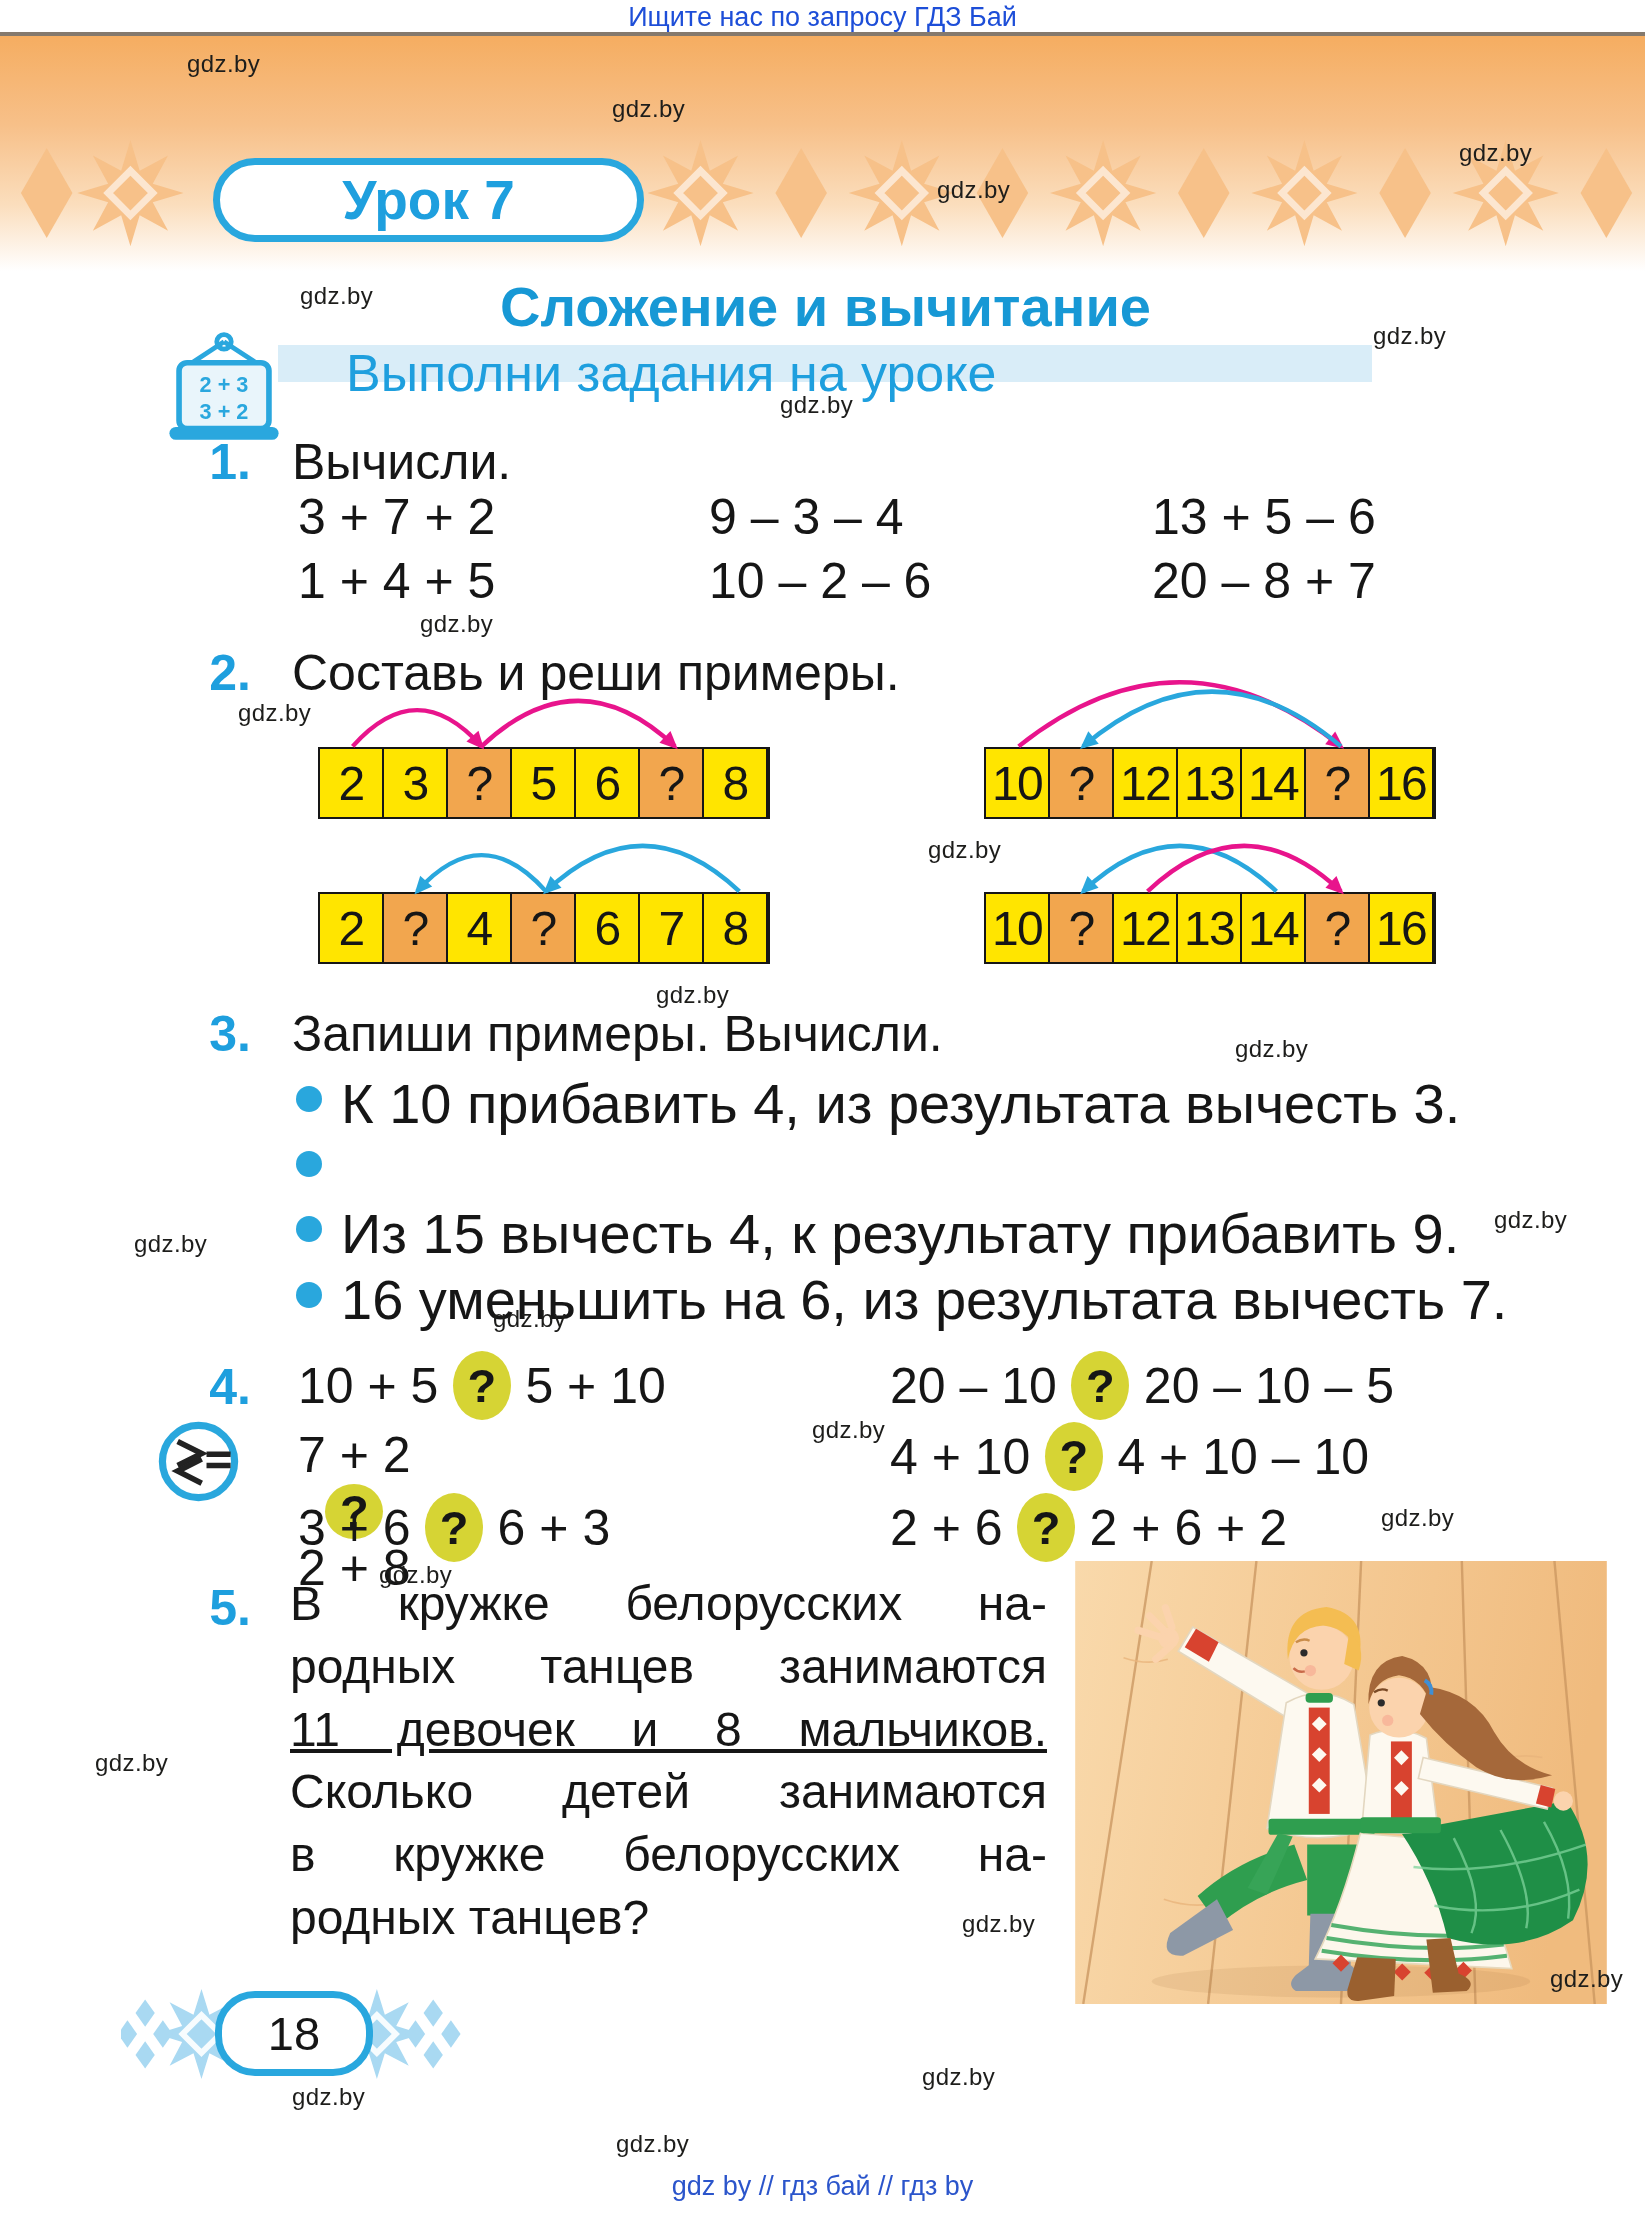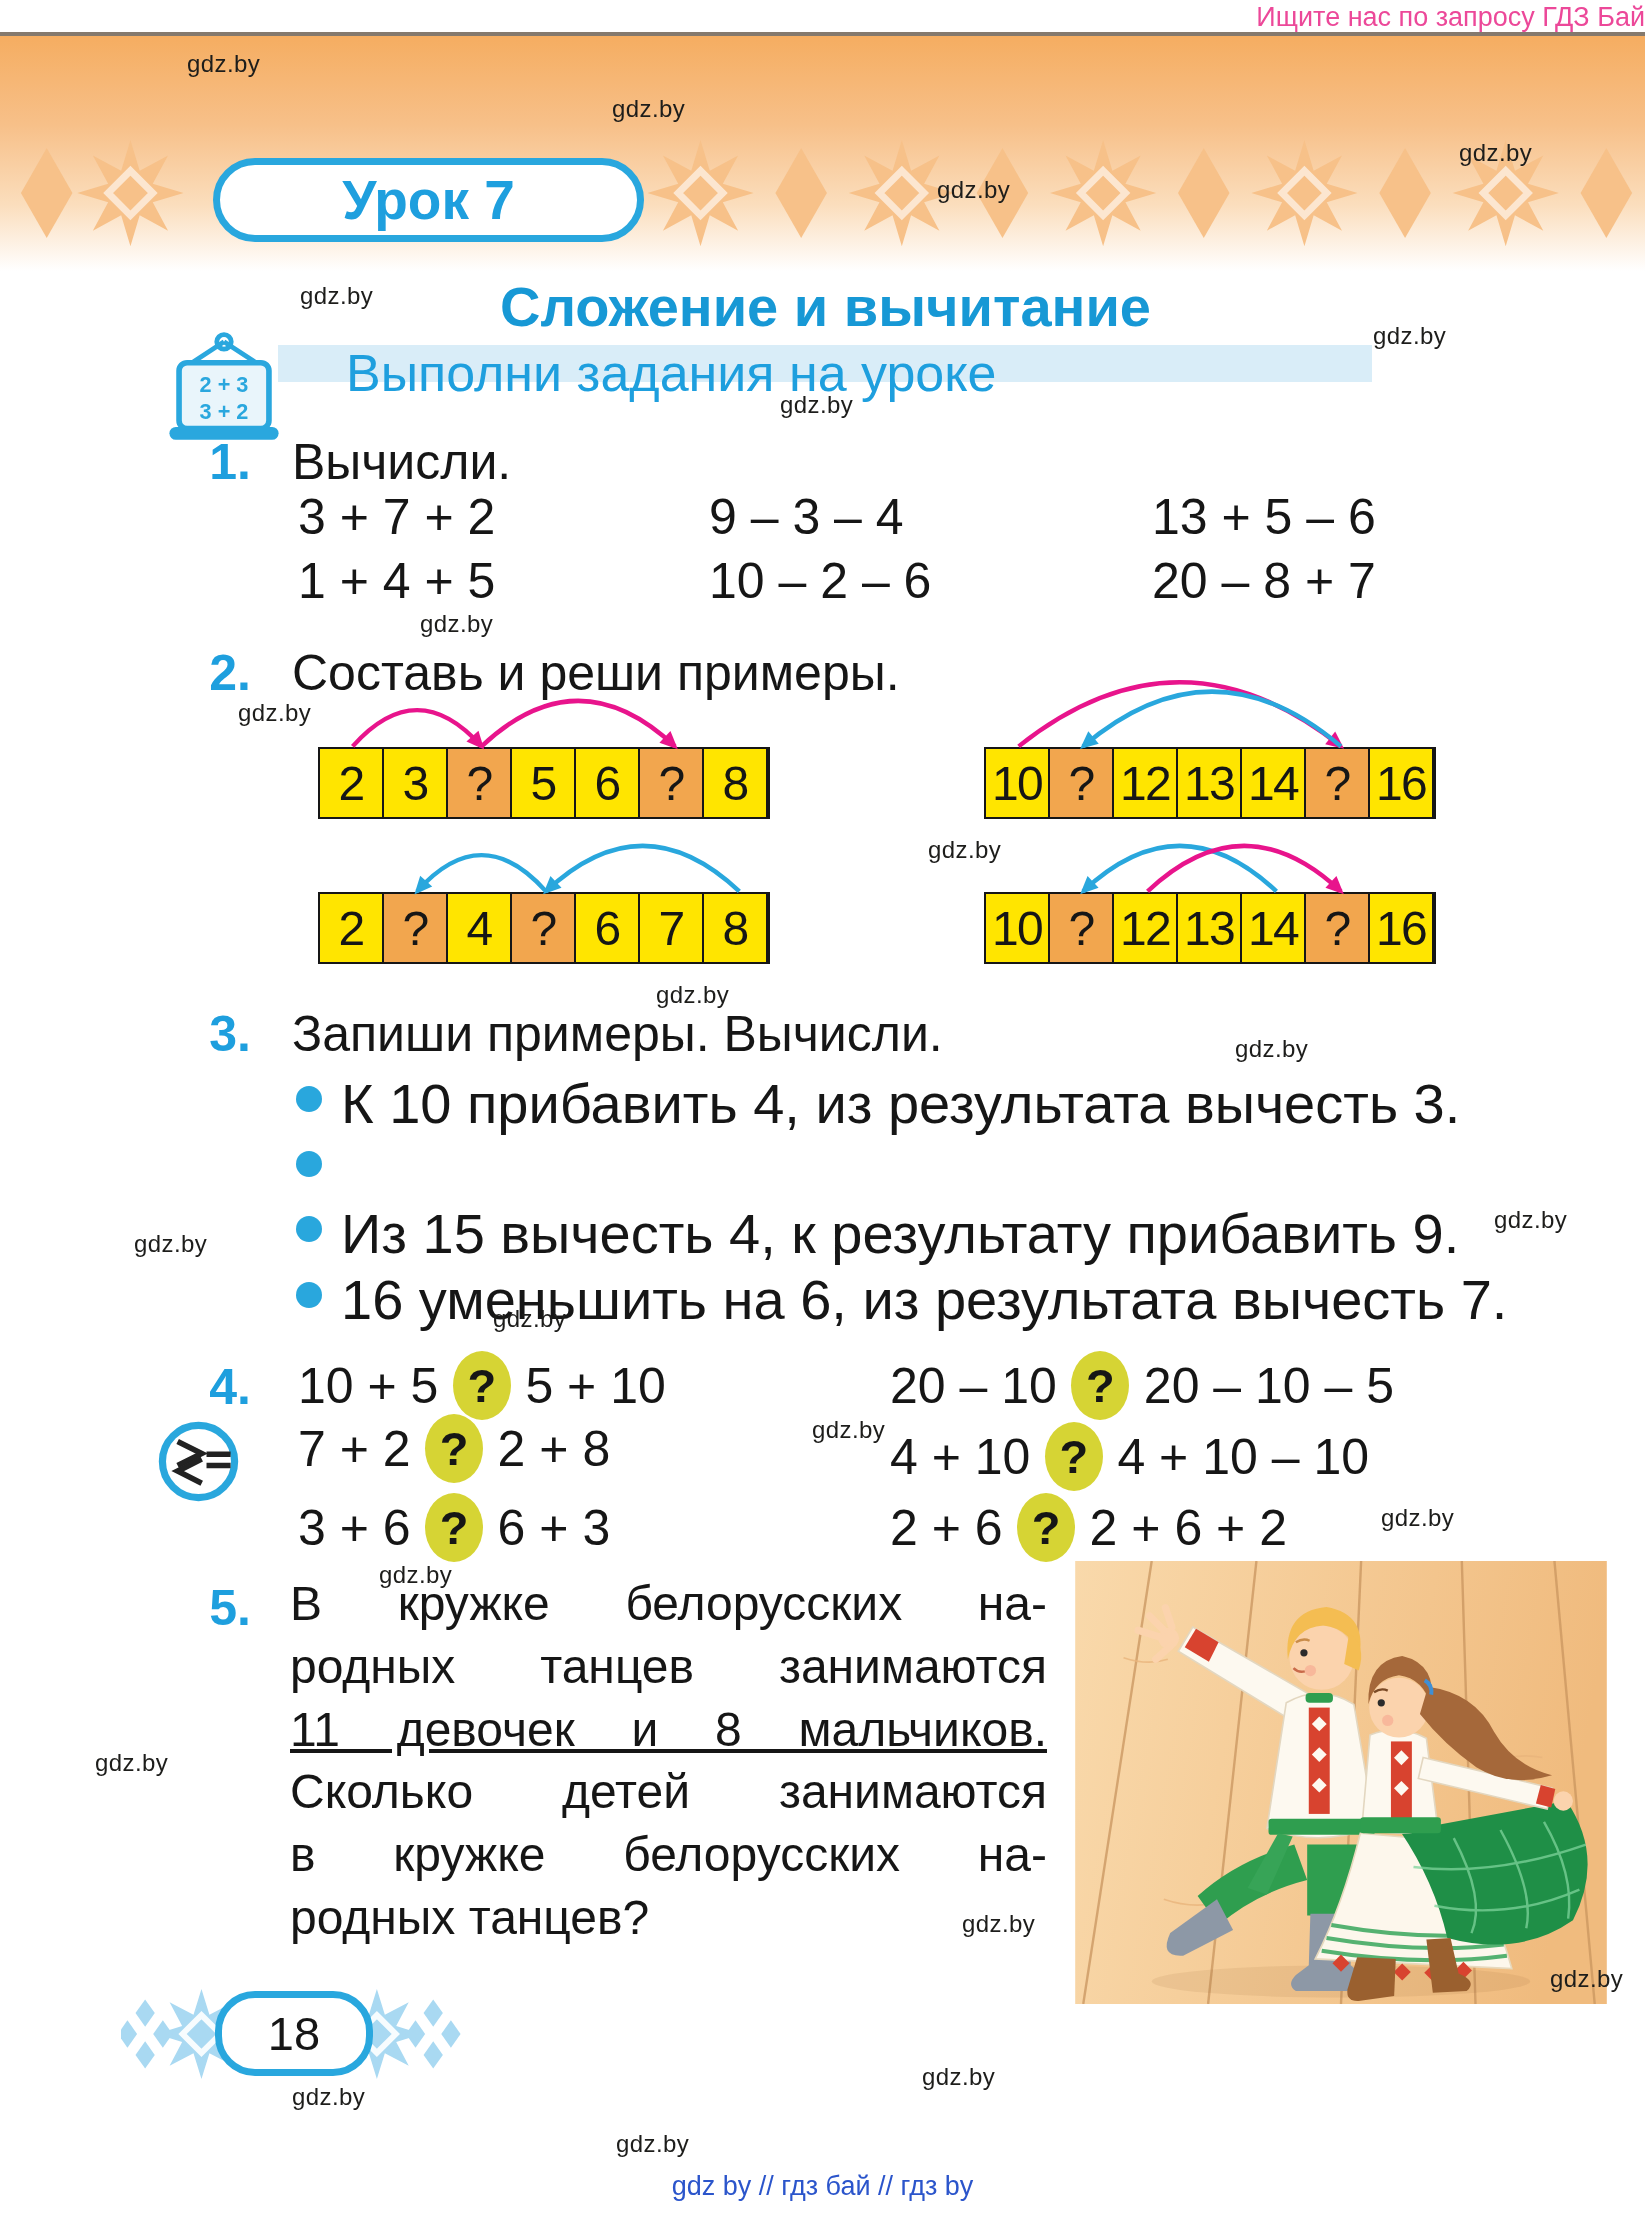--- a/index.html
+++ b/index.html
@@ -1,19 +1,19 @@
 <!DOCTYPE html>
 <html style="font-size:13px"><head>
 <meta charset="utf-8">
 <style>
   html,body{margin:0;padding:0;background:#888;}
   .page{position:relative;width:1645px;height:2216px;background:#ffffff;overflow:hidden;
         font-family:"Liberation Sans",sans-serif;color:#161616;}
-  .promo{position:absolute;top:1.6px;left:0;width:100%;text-align:right;
-         font-size:27px;font-weight:500;color:#ec4899;}
+  .promo{position:absolute;top:1.6px;left:0;width:100%;text-align:center;
+         font-size:27px;font-weight:500;color:#1d4ed8;}
   .band-line{position:absolute;top:32px;left:0;width:100%;height:4px;background:#6e6253;opacity:.85;}
   .band{position:absolute;top:36px;left:0;width:100%;height:235px;
         background:linear-gradient(#f5ad61 0%,#f7c089 38%,#fbdebd 72%,#ffffff 100%);}
   #ornaments{position:absolute;top:135px;left:0;}
   .lesson-box{position:absolute;left:213px;top:158px;width:431px;height:84px;box-sizing:border-box;
         background:#fff;border:7.2px solid #29a7de;border-radius:43px;display:flex;align-items:center;
         justify-content:center;font-size:55px;font-weight:700;color:#1e9fde;z-index:3;}
   .title{position:absolute;left:290px;top:274px;width:1071px;text-align:center;
         font-size:56px;font-weight:700;color:#1798d5;z-index:2;}
   .sub-band{position:absolute;left:278px;top:345px;width:1094px;height:37px;background:#d9edf8;}
@@ -216,21 +216,21 @@
     <path d="M27 28 L57 43 L27 58" stroke="#222" stroke-width="7" fill="none"></path>
     <path d="M57 50 L27 65 L57 80" stroke="#222" stroke-width="7" fill="none"></path>
     <path d="M63 44 H93 M63 58 H93" stroke="#222" stroke-width="7"></path>
   </svg>
   <div class="t4-col" id="t4-left" style="left:298px;top:1350px;">
       <div class="t4-row" style="top: 0px;">
         <span>10 + 5</span>
         <span class="qmark">?</span>
         <span>5 + 10</span>
       </div>
-      <div class="t4-row" style="top: 63px;">
+      <div class="t4-row" style="top: 76px; flex-direction: column;">
         <span>7 + 2</span>
         <span class="qmark">?</span>
         <span>2 + 8</span>
       </div>
       <div class="t4-row" style="top: 142px;">
         <span>3 + 6</span>
         <span class="qmark">?</span>
         <span>6 + 3</span>
       </div>
     </div>

